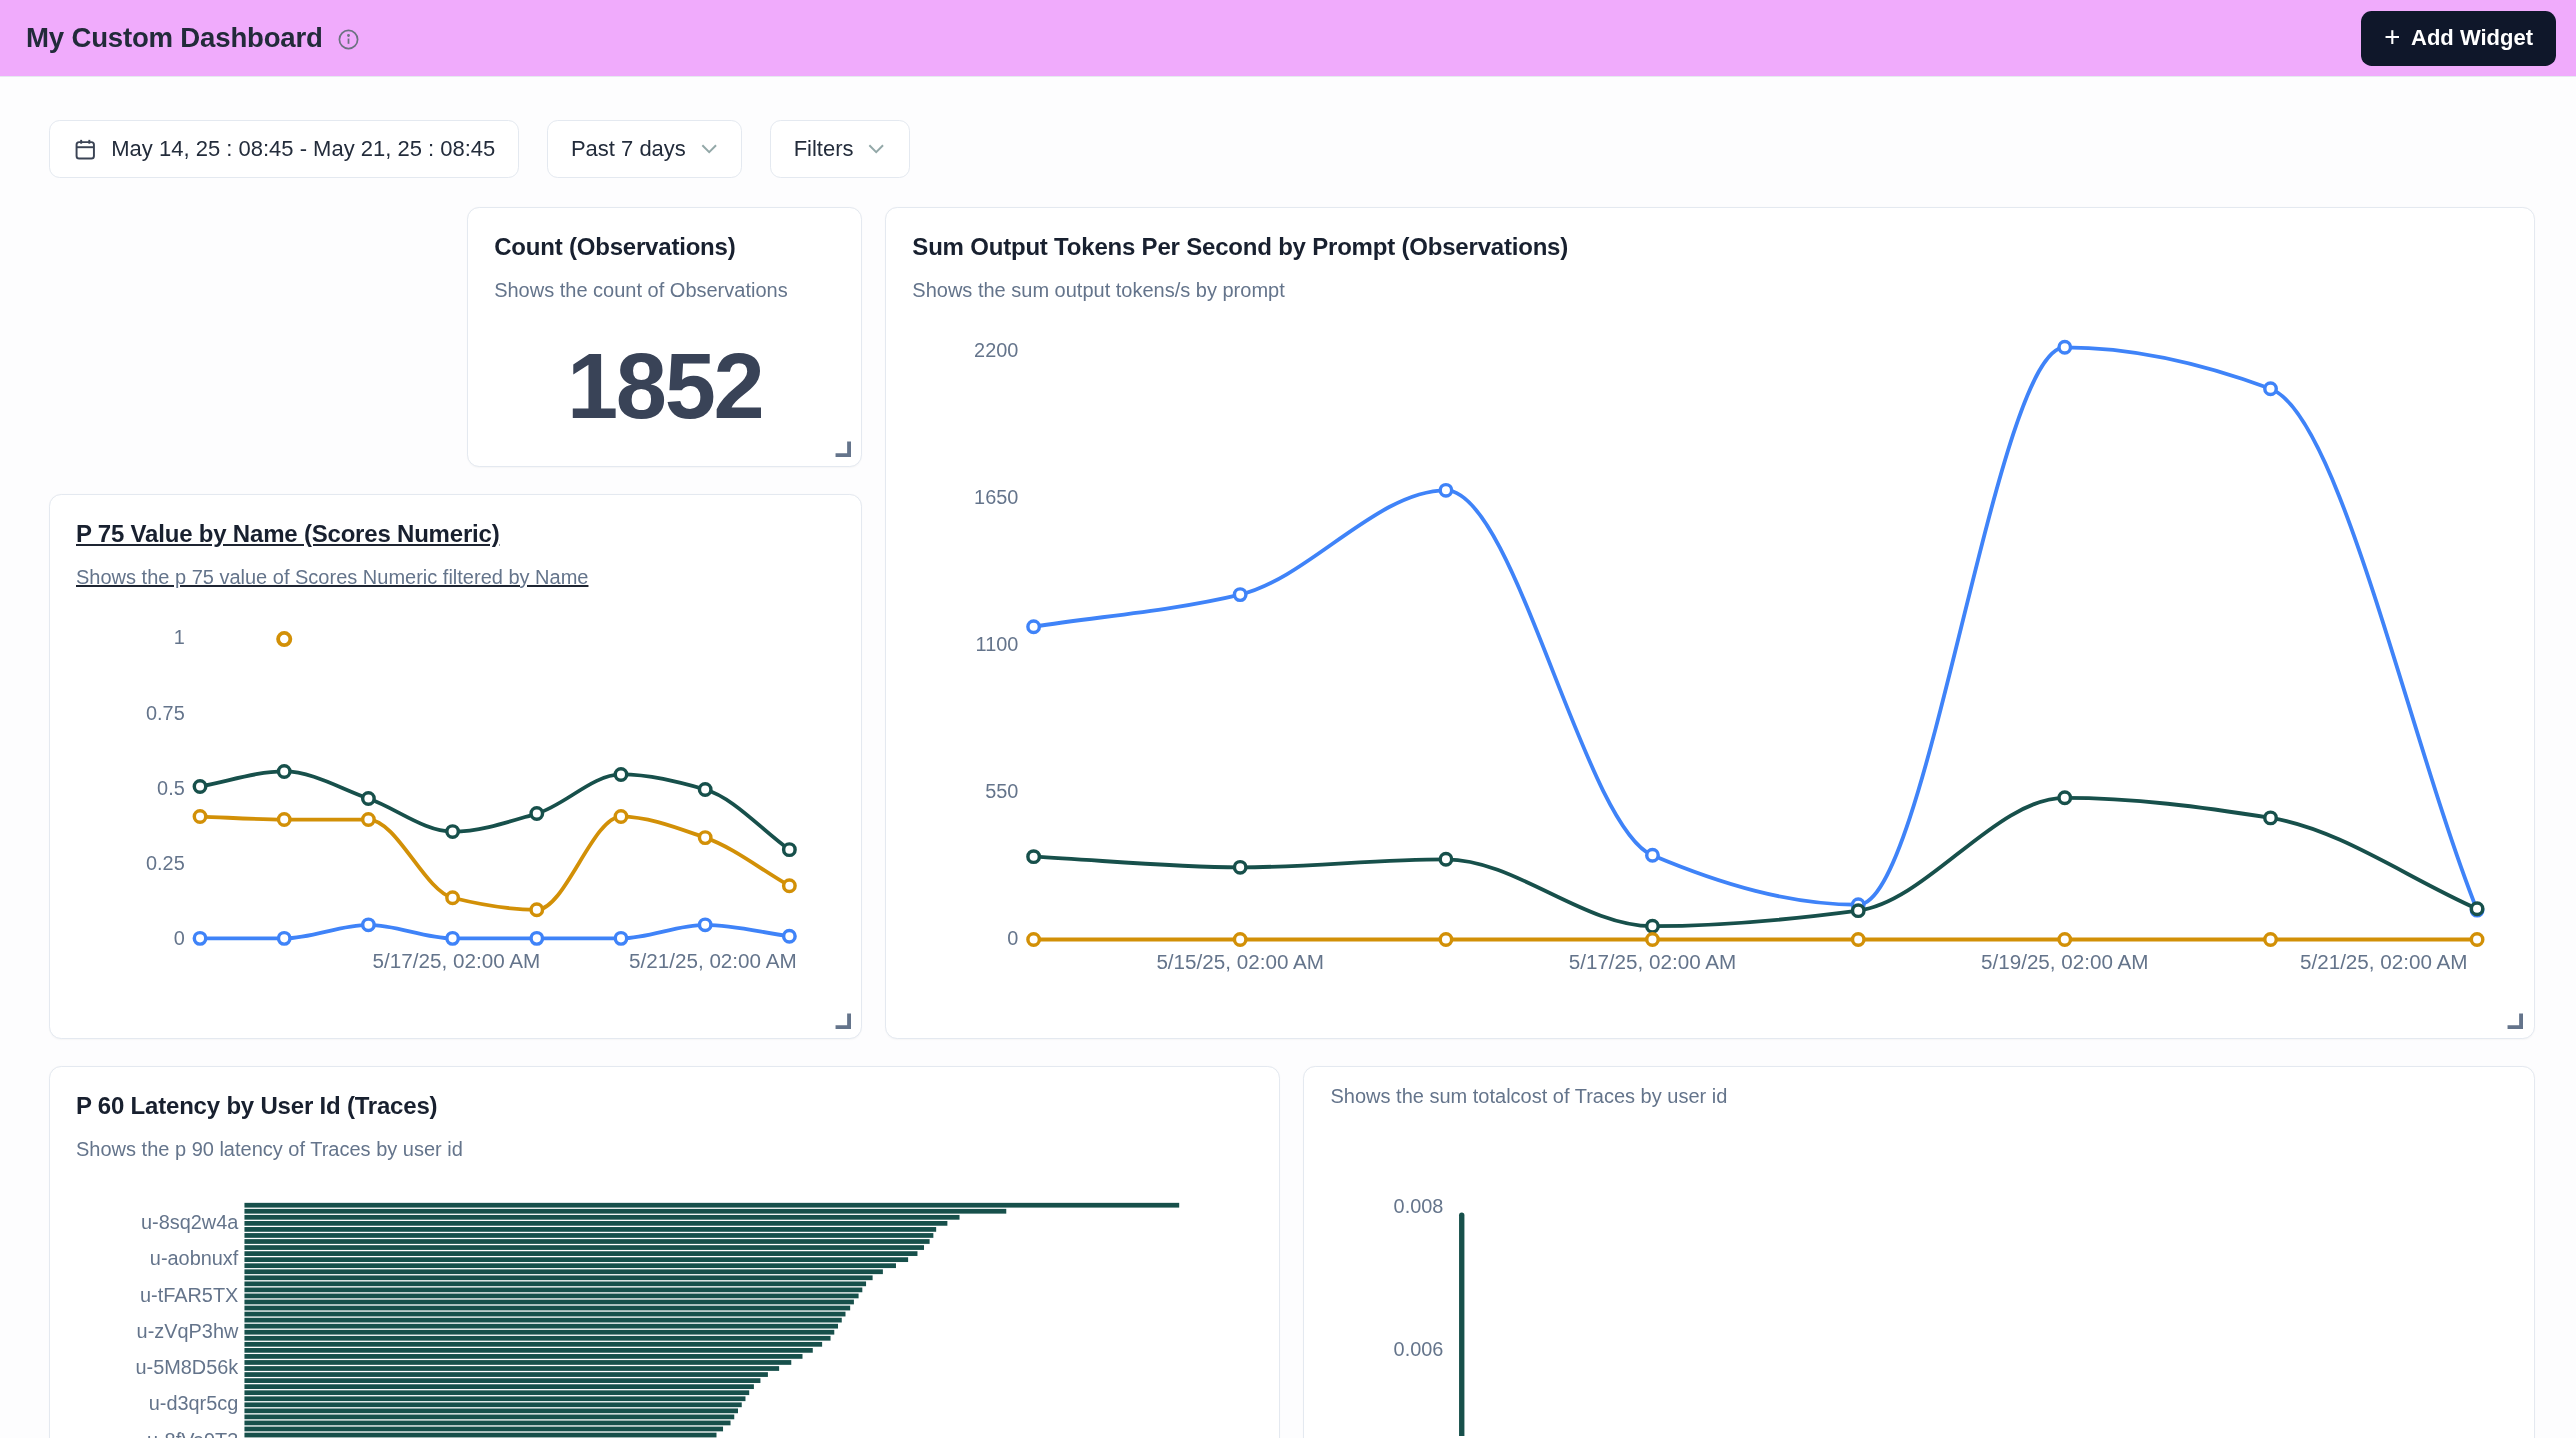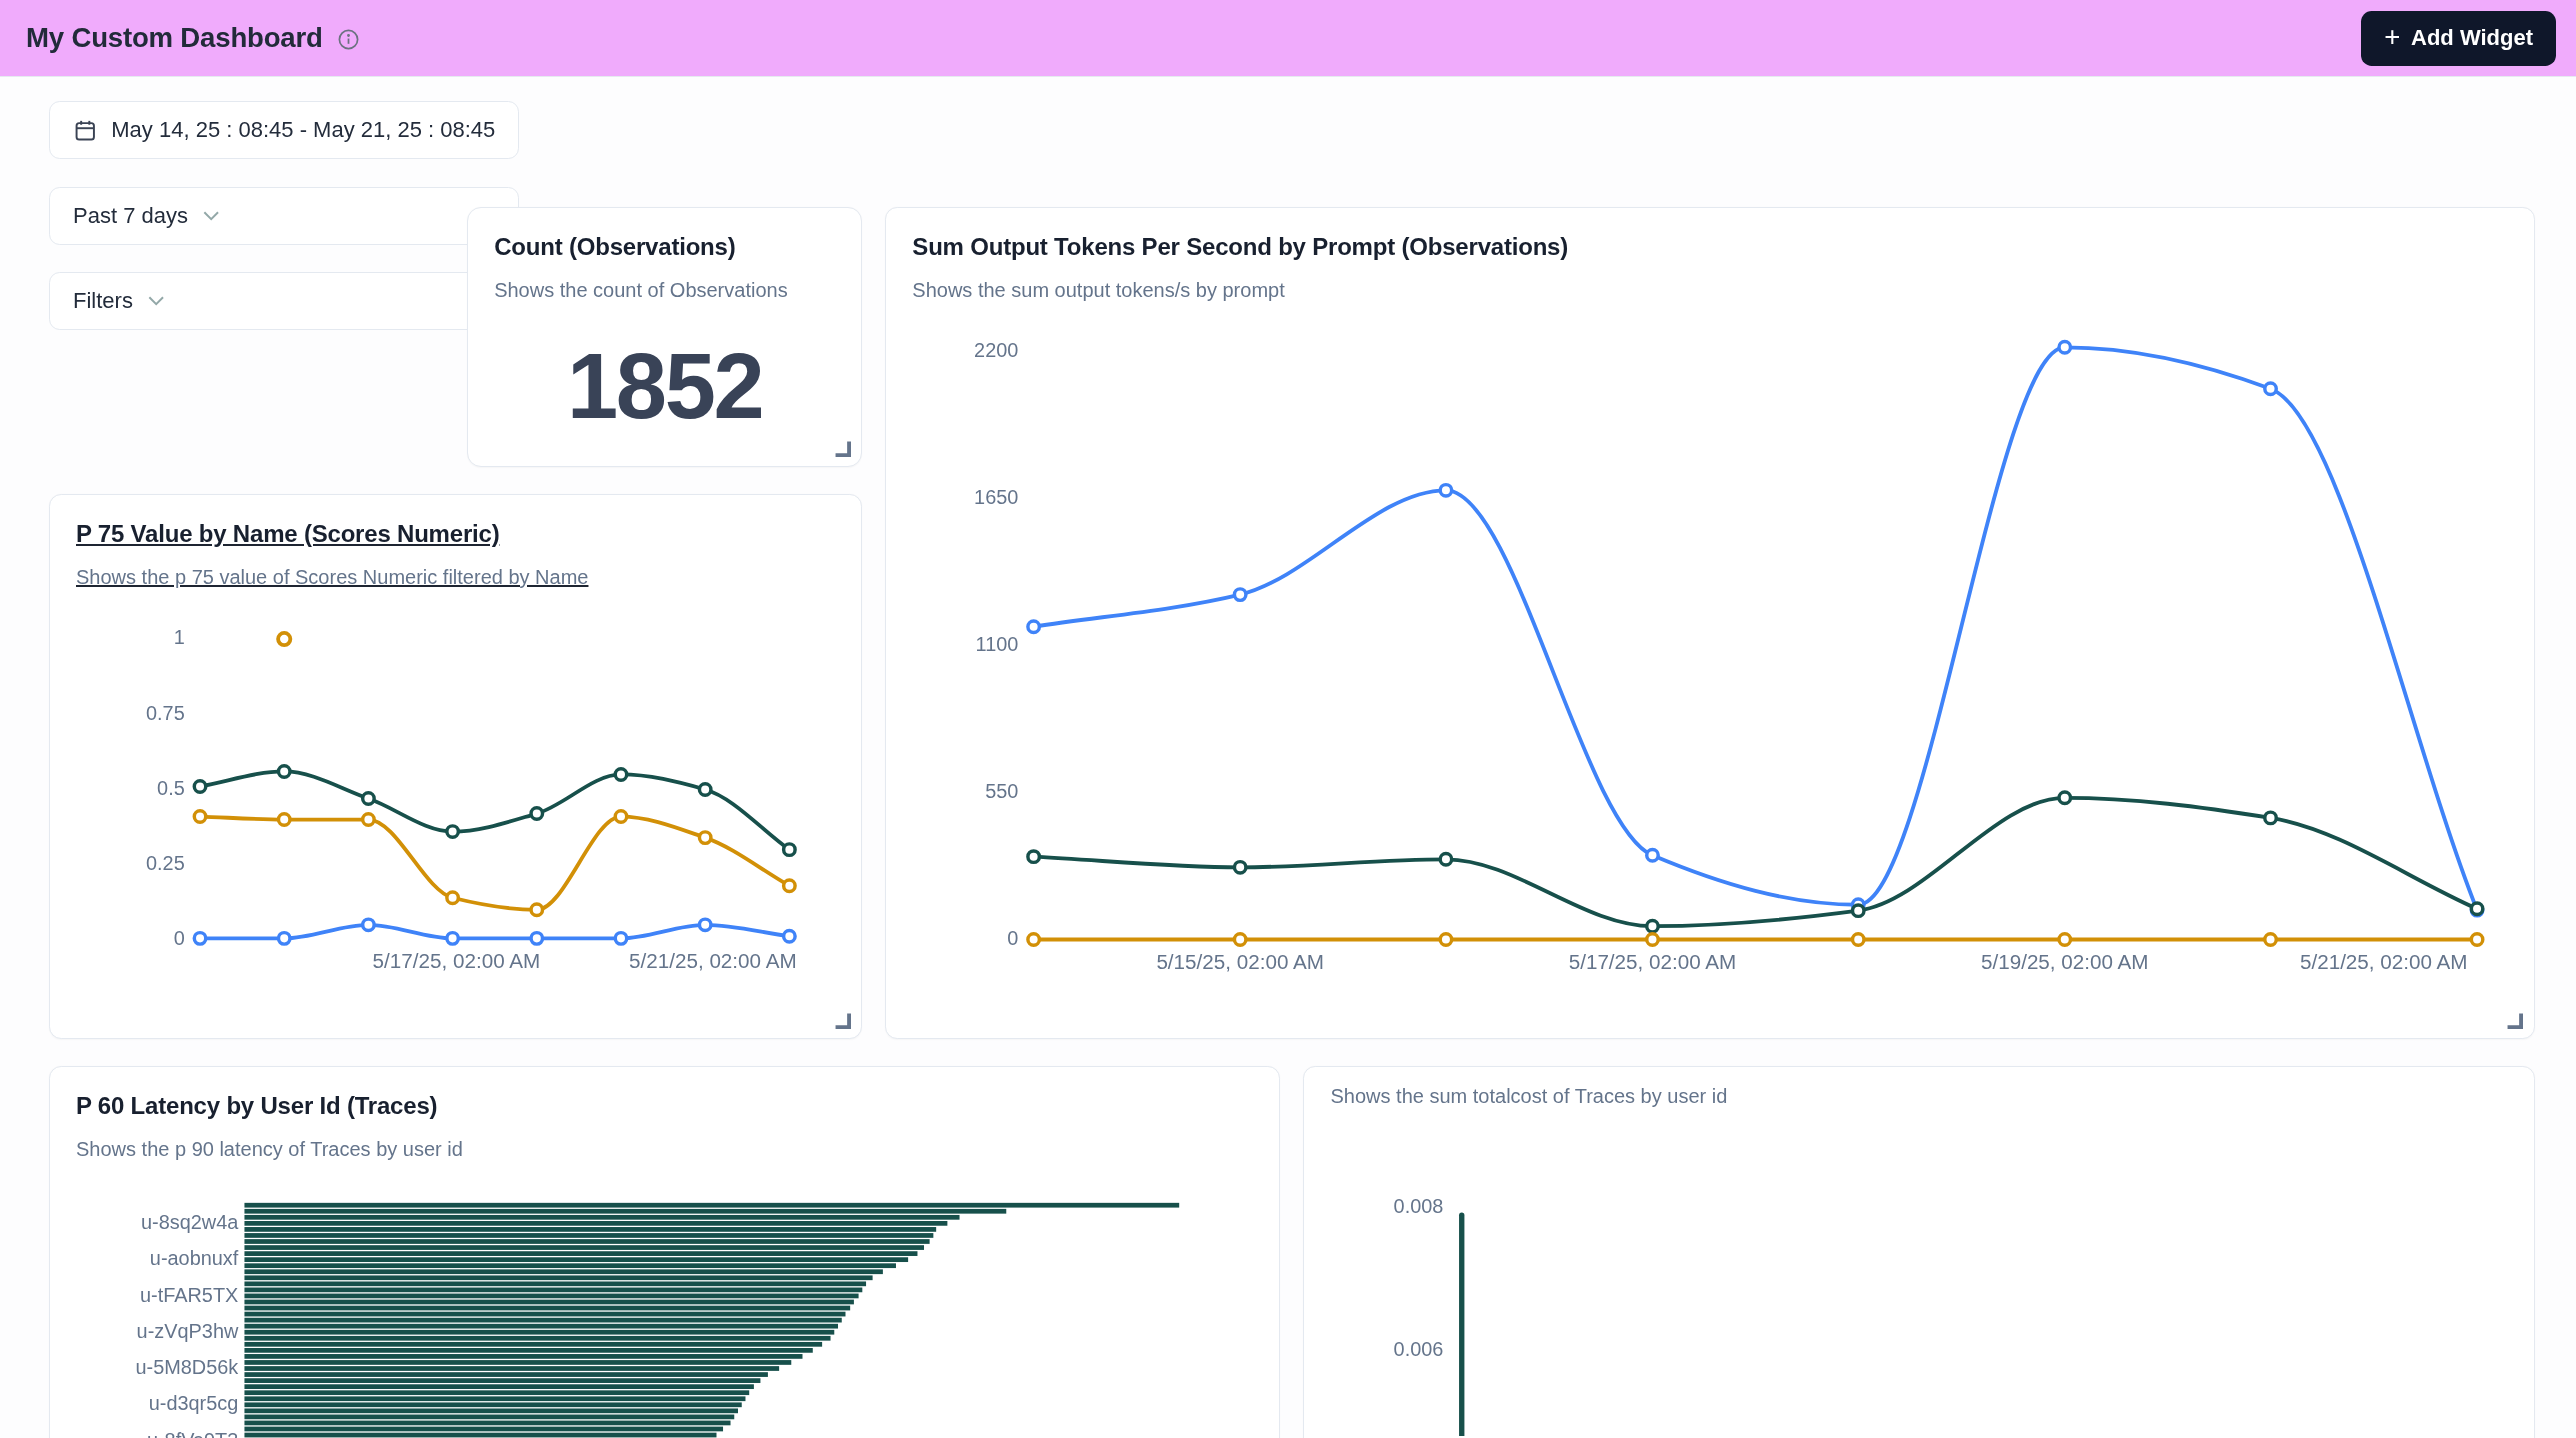--- a/index.html
+++ b/index.html
@@ -13,36 +13,36 @@
   .title-wrap { display:flex; align-items:center; gap:13.8px; }
   .page-title { font-size:27.6px; font-weight:700; color:#222b3a; letter-spacing:-0.2px; }
   .info-ic { width:23px; height:23px; color:#6b7280; margin-top:3.1px; }
   .spacer { flex:1; }
   .add-widget { display:flex; align-items:center; gap:10.7px; background:#0f172a;
     color:#fff; border:none; border-radius:10.7px; height:55px; padding:0 23px;
     font-size:22px; font-weight:600; font-family:inherit; cursor:pointer; }
   .plus-glyph { font-size:27.6px; font-weight:400; line-height:1; margin-top:-2.3px; }
 
   
-  .toolbar { position:absolute; top:101px; left:49px; display:flex; gap:27.6px;flex-direction:column; }
+  .toolbar { position:absolute; top:120px; left:49px; display:flex; gap:27.6px; }
   .tb-btn { display:flex; align-items:center; gap:13.8px; height:58px; background:#fff;
     border:1.5px solid #e4e9f0; border-radius:10.7px; padding:0 23px; font-size:22px;
     font-weight:500; color:#232c3b; font-family:inherit; cursor:pointer; }
   .tb-btn .chev { color:#93a8a8; }
   .cal-ic { width:24.5px; height:24.5px; color:#3a4354; }
   .chev-ic { width:18.4px; height:12.2px; }
 
   
   .grid { position:absolute; top:207px; left:49px; width:2486px;
     display:grid; grid-template-columns:repeat(12,1fr);
     grid-template-rows:260px 545px 582px; gap:27px 23px; }
   .card { position:relative; background:#fff; border:1.5px solid #e4e9f0;
     border-radius:12.2px; box-shadow:0 0.8px 1.5px rgba(16,24,40,.03); }
   .c-traces { grid-column:1/3; grid-row:1; }
-  .c-obs    { grid-column:3/5; grid-row:1;border-radius:14px; }
+  .c-obs    { grid-column:3/5; grid-row:1; }
   .c-tokens { grid-column:5/13; grid-row:1/3; }
   .c-p75    { grid-column:1/5; grid-row:2;text-decoration:underline; }
   .c-p90    { grid-column:1/7; grid-row:3; }
   .c-cost   { grid-column:7/13; grid-row:3; }
 
   .card-title { font-size:24px; font-weight:600; color:#18202f;
     padding:24.5px 26px 0 26px; letter-spacing:-0.2px; }
   .card-desc { font-size:20px; color:#64748b; padding:18.4px 26px 0 26px; }
 
   .big-number-wrap { position:absolute; top:99px; left:0; right:0; bottom:0;

